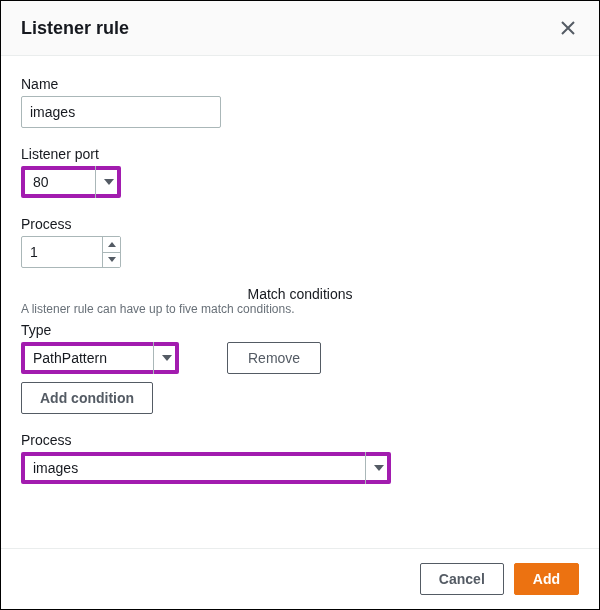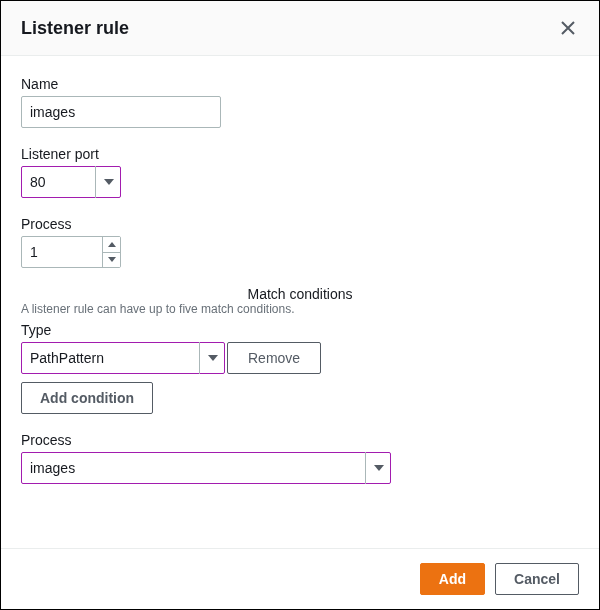--- a/index.html
+++ b/index.html
@@ -80,21 +80,21 @@
       font-size: 14px;
       color: #16191f;
       font-family: inherit;
     }
     .select-wrap {
       position: relative;
       display: inline-block;
     }
     .select-control {
       height: 32px;
-      border: 1px solid #a21caf;
+      border: 4px solid #a21caf;
       border-radius: 2px;
       padding: 4px 28px 4px 8px;
       font-size: 14px;
       color: #16191f;
       background: #fff;
       cursor: pointer;
       display: flex;
       align-items: center;
       font-family: inherit;
     }
@@ -167,21 +167,21 @@
       align-items: flex-end;
       margin-bottom: 8px;
     }
     .conditions-col-type {
       width: 190px;
     }
     .conditions-col-value {
       width: 200px;
     }
     .conditions-col-type .select-control {
-      width: 204px;
+      width: 158px;
     }
     .conditions-col-value .text-input {
       width: 200px;
     }
     .btn {
       height: 32px;
       border: 1px solid #545b64;
       border-radius: 2px;
       background: #fff;
       color: #545b64;
@@ -312,16 +312,16 @@
           <svg viewBox="0 0 10 6">
               <path d="M0 0 L5 6 L10 0 Z"></path>
             </svg>
         </div>
       </div>
     </div>
 
   </div>
 
   <div class="modal-footer">
+    <button class="btn">Cancel</button>
     <button class="btn btn-primary">Add</button>
-    <button class="btn">Cancel</button>
   </div>
 </div>
 
 </body></html>

